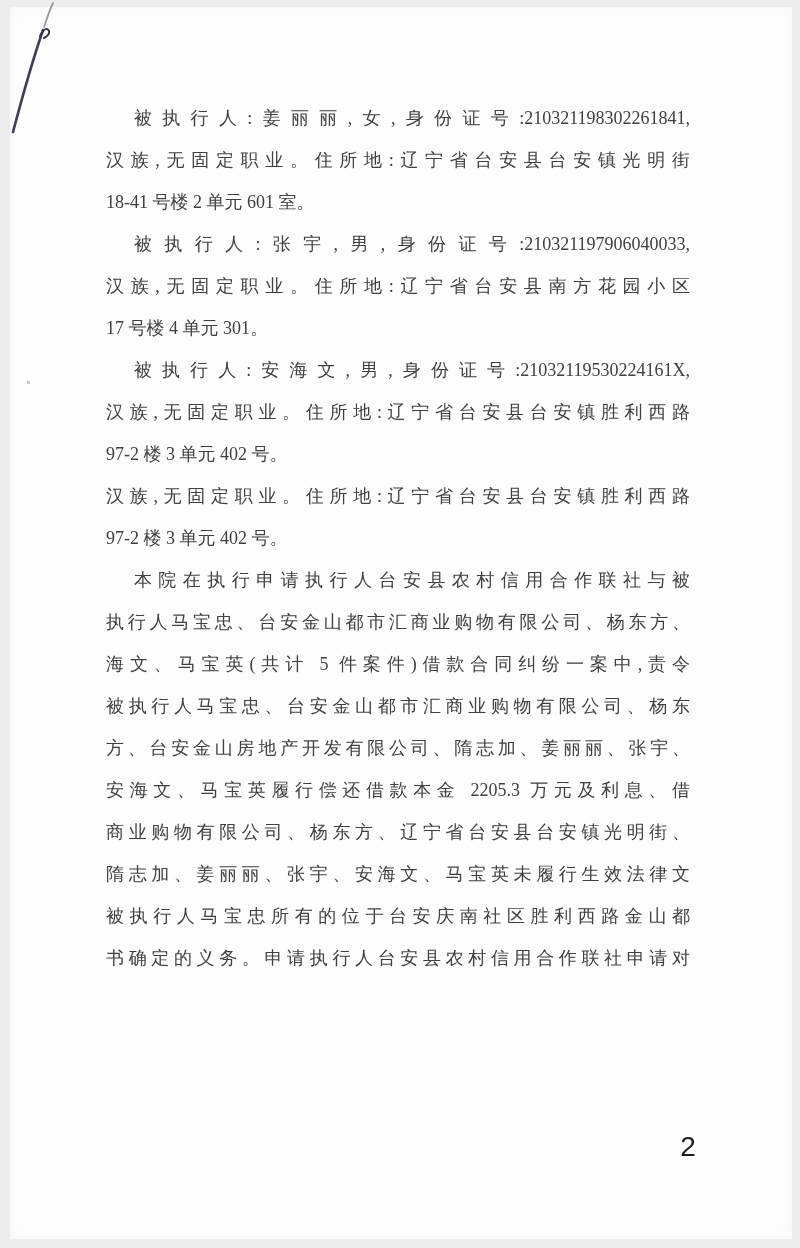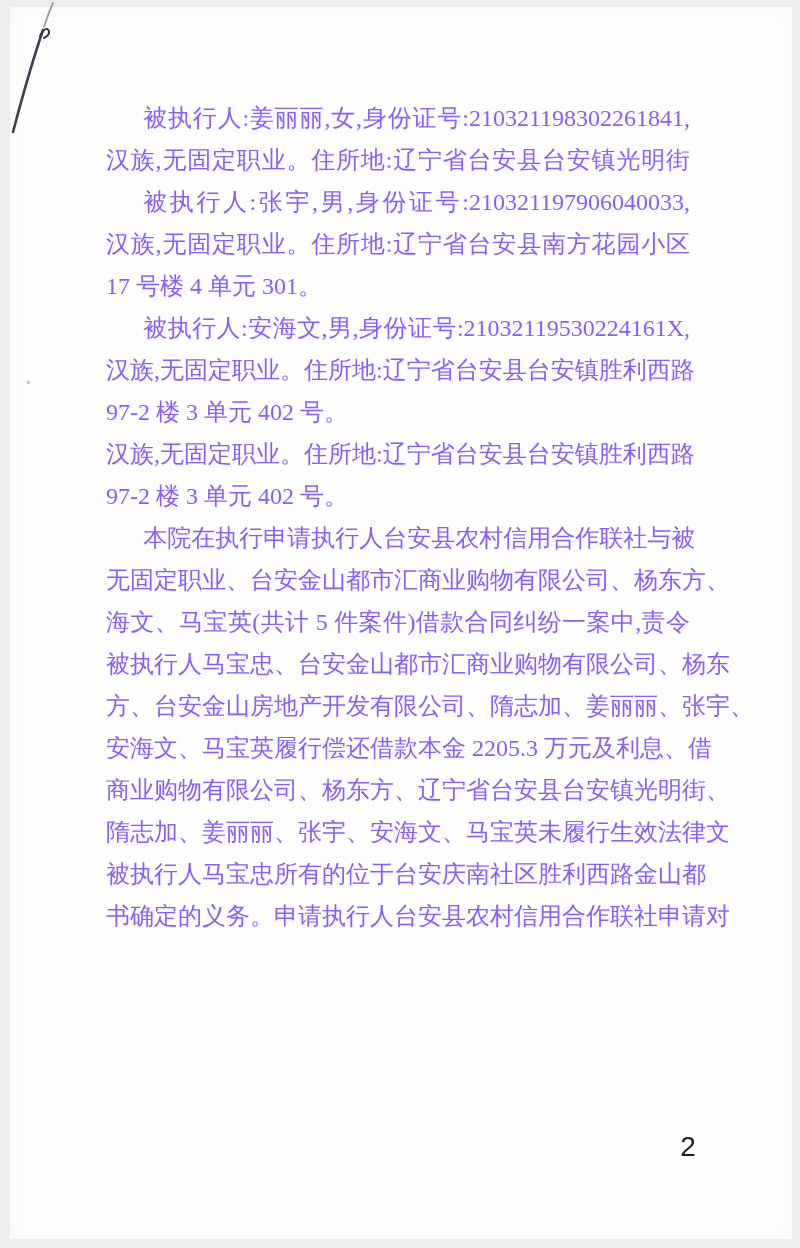--- a/index.html
+++ b/index.html
@@ -17,22 +17,22 @@
     left: 10px; top: 7px;
     width: 782px; height: 1232px;
     background: #fdfdfd;
     box-shadow: inset 0 0 18px rgba(0,0,0,0.025);
   }
   .content {
     position: absolute;
     left: 96px;   
     top: 90px;    
     width: 584px;
-    color: #8b5cf6;
-    font-size: 24px;
+    color: #404040;
+    font-size: 18px;
   }
   .line {
     height: 42px;
     line-height: 42px;
     text-align: justify;
     text-align-last: justify;
     text-justify: inter-character;
     white-space: nowrap;
     overflow: visible;
   }
@@ -69,20 +69,21 @@
 
 <div class="page">
 
   <div class="speck"></div>
 
   <main class="content">
 
     <section>
       <div class="line indent">被执行人:姜丽丽,女,身份证号:210321198302261841,</div>
       <div class="line">汉族,无固定职业。住所地:辽宁省台安县台安镇光明街</div>
+      <div class="line short">18-41 号楼 2 单元 601 室。</div>
     </section>
 
     <section>
       <div class="line indent">被执行人:张宇,男,身份证号:210321197906040033,</div>
       <div class="line">汉族,无固定职业。住所地:辽宁省台安县南方花园小区</div>
       <div class="line short">17 号楼 4 单元 301。</div>
     </section>
 
     <section>
       <div class="line indent">被执行人:安海文,男,身份证号:21032119530224161X,</div>
@@ -90,21 +91,21 @@
       <div class="line short">97-2 楼 3 单元 402 号。</div>
     </section>
 
     <section>
       <div class="line">汉族,无固定职业。住所地:辽宁省台安县台安镇胜利西路</div>
       <div class="line short">97-2 楼 3 单元 402 号。</div>
     </section>
 
     <section>
       <div class="line indent">本院在执行申请执行人台安县农村信用合作联社与被</div>
-      <div class="line">无固定职业、台安金山都市汇商业购物有限公司、杨东方、</div>
+      <div class="line">执行人马宝忠、台安金山都市汇商业购物有限公司、杨东方、</div>
       <div class="line">海文、马宝英(共计 5 件案件)借款合同纠纷一案中,责令</div>
       <div class="line">被执行人马宝忠、台安金山都市汇商业购物有限公司、杨东</div>
       <div class="line">方、台安金山房地产开发有限公司、隋志加、姜丽丽、张宇、</div>
       <div class="line">安海文、马宝英履行偿还借款本金 2205.3 万元及利息、借</div>
       <div class="line">商业购物有限公司、杨东方、辽宁省台安县台安镇光明街、</div>
       <div class="line">隋志加、姜丽丽、张宇、安海文、马宝英未履行生效法律文</div>
       <div class="line">被执行人马宝忠所有的位于台安庆南社区胜利西路金山都</div>
       <div class="line">书确定的义务。申请执行人台安县农村信用合作联社申请对</div>
     </section>
 

